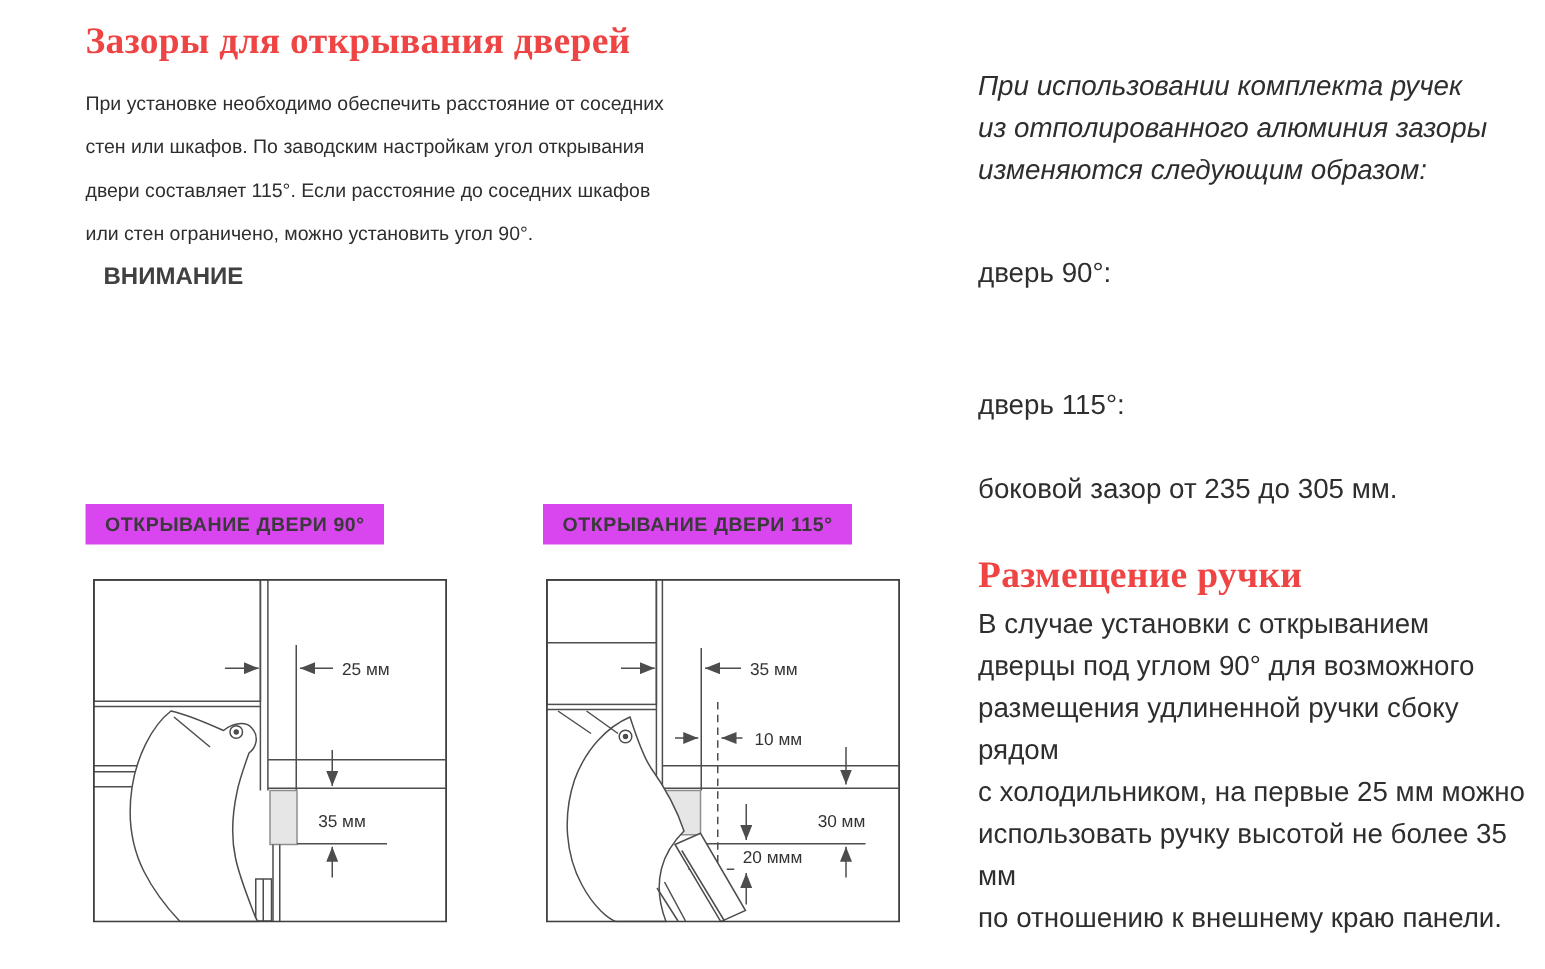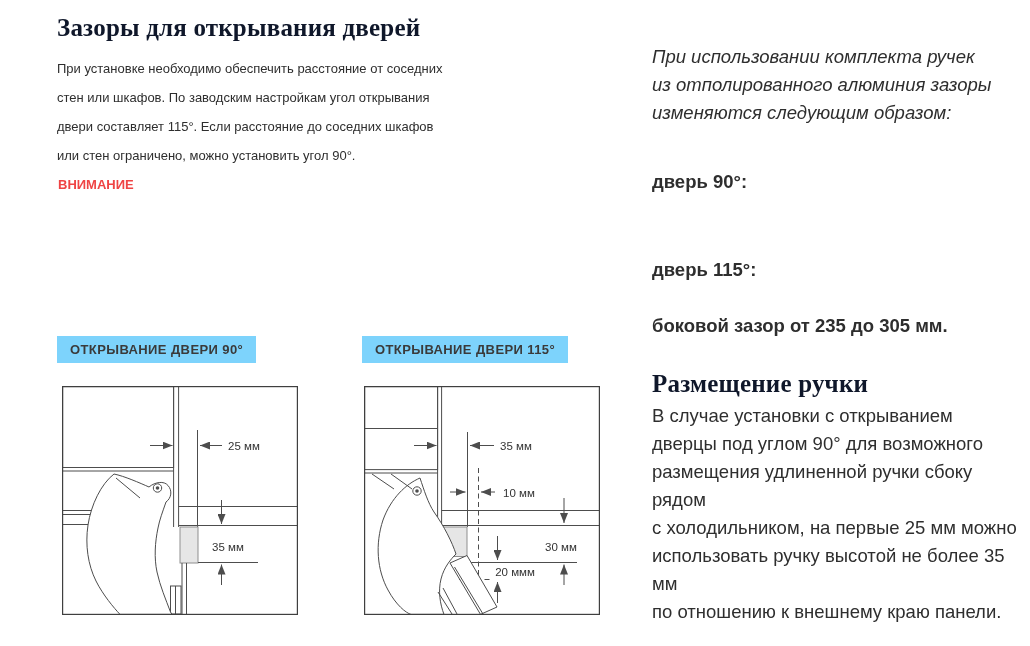--- a/index.html
+++ b/index.html
@@ -14,53 +14,53 @@
   }
   .col { position:absolute; }
   .left-col { left:57px; top:12px; width:560px; }
   .right-col { left:652px; top:0; width:372px; padding-top:43px; }
 
   h1.red-heading, h2.red-heading {
     font-family:"Liberation Serif","DejaVu Serif",serif;
     font-weight:700;
     font-size:25px;
     line-height:32px;
-    color:#0f172a;
+    color:#ef4444;
     margin:0;
     letter-spacing:0.2px;
   }
   .left-col h1.red-heading { margin-bottom:10px; }
 
   p.body-text {
     font-size:13px;
     line-height:29px;
     margin:0;
     white-space:pre-line;
     color:#2e2e2e;
   }
   .right-col p.body-text { font-size:18.5px; line-height:28px; }
 
   h3.warning-title {
-    font-size:13px; line-height:26px; font-weight:700;
-    color:#ef4444; margin:2px 0 0 1px;
+    font-size:16px; line-height:26px; font-weight:700;
+    color:#404040; margin:2px 0 0 12px;
   }
 
   .right-col .handles-note { margin-bottom:13px;font-style:italic; }
   .right-col .gap-pair-90 { margin-bottom:4px; }
-  .right-col .gap-pair-90 span, .right-col .gap-pair-115 span { display:block;font-weight:bold; }
+  .right-col .gap-pair-90 span, .right-col .gap-pair-115 span { display:block; }
   .right-col h2.red-heading { }
   .right-col .handle-p1 { margin-top:2px; }
 
   .figures { position:absolute; left:57px; top:336px; width:560px; height:300px; }
   .fig { position:absolute; top:0; }
   .fig-90 { left:0; }
   .fig-115 { left:305px;border-radius:13px; }
   .badge {
     display:inline-block;
-    background:#7dd3fc;
+    background:#d946ef;
     color:#3a3a3a;
     font-size:13px;
     font-weight:700;
     letter-spacing:0.4px;
     line-height:15px;
     padding:6px 13px;
   }
   .fig svg { position:absolute; top:50px; }
   .fig-90 svg { left:5px; }
   .fig-115 svg { left:2px; }

